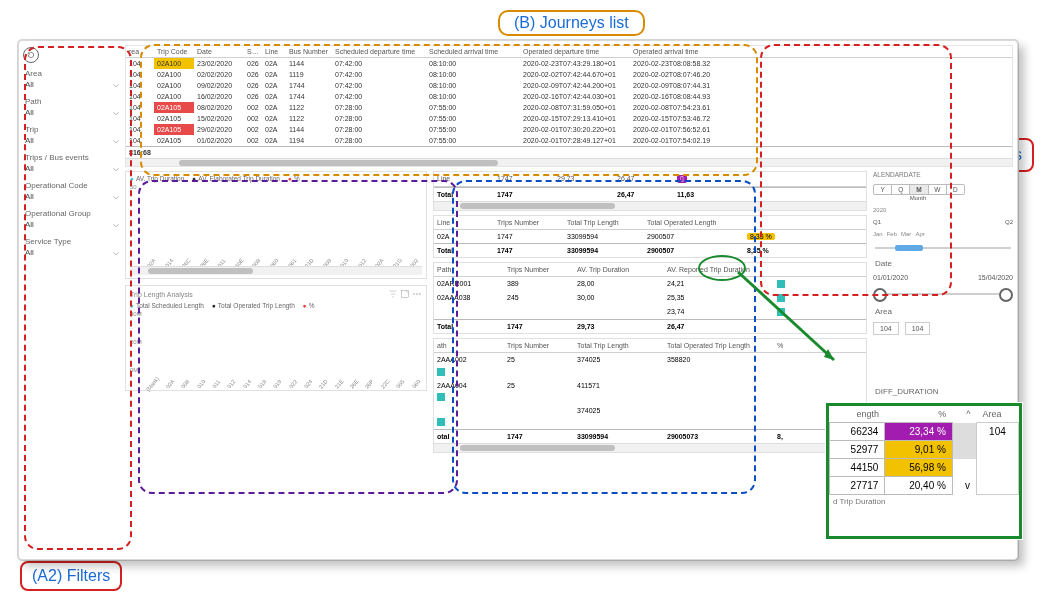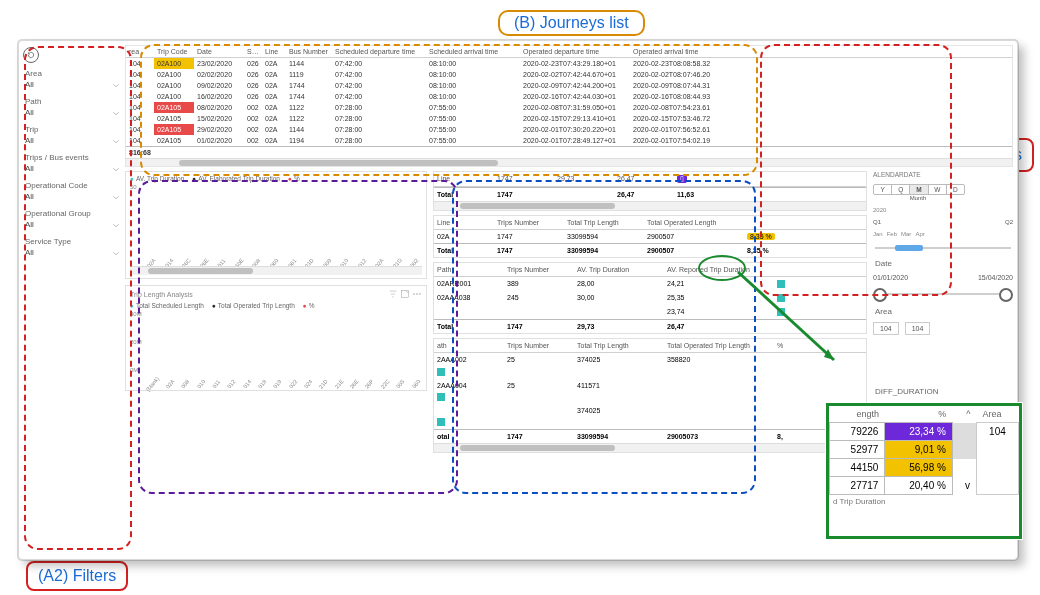--- a/index.html
+++ b/index.html
@@ -40,21 +40,21 @@
 .chart2 .bars { gap:2px; }
 .chart2 .bar-g{ gap:1px; }
 .ico-row svg { width:10px; height:10px; stroke:#888; fill:none; }
 .aggs { flex:1; display:flex; flex-direction:column; gap:4px; }
 .agg { border:1px solid #e0e0e0; font-size:7px; }
 .agg .th-row, .agg .tr { display:grid; padding:1px 0; }
 .agg1 .th-row, .agg1 .tr { grid-template-columns:60px 60px 60px 60px 40px; }
 .agg2 .th-row, .agg2 .tr { grid-template-columns:60px 70px 80px 100px 40px; }
 .agg3 .th-row, .agg3 .tr { grid-template-columns:70px 70px 90px 110px 14px; }
 .agg4 .th-row, .agg4 .tr { grid-template-columns:70px 70px 90px 110px 14px; }
-.hl-ye { background:#f2c200; } .hl-rd{ background:#6d28d9; color:#fff; }
+.hl-ye { background:#f2c200; } .hl-rd{ background:#a21caf; color:#fff; }
 .pill { display:inline-block; padding:0 3px; border-radius:2px; }
 .rightcol { width:140px; display:flex; flex-direction:column; gap:6px; font-size:7px; color:#555; }
 .cal-header { font-size:6.5px; color:#777; }
 .cal-seg { display:flex; gap:0; border:1px solid #bbb; border-radius:2px; width:90px; }
 .cal-seg span { flex:1; text-align:center; padding:1px 0; border-right:1px solid #bbb; font-size:6.5px; cursor:pointer; }
 .cal-seg span:last-child{ border-right:0; }
 .cal-seg .act { background:#e9e9e9; font-weight:600; }
 .tiny-tl { font-size:6px; color:#888; }
 .mon-row { display:flex; gap:4px; font-size:6px; color:#888; }
 .time-track { position:relative; height:10px; }
@@ -78,21 +78,21 @@
 .zoom .head td { border:0; color:#666; font-size:9px; background:#fff; }
 .arrow-svg { position:absolute; pointer-events:none; }
 .circle-green { position:absolute; border:2px solid #1a8a2e; border-radius:50%; width:44px; height:22px; pointer-events:none; }
 .scroll-vr { display:inline-block; width:8px; height:8px; background:#2fbfb8; vertical-align:middle; }
 </style>
 </head>
 <body>
 
 <div class="anno-lbl" style="left:498px; top:10px; color:#1a6bd6; background:#fff; border:2px solid #d88a00; border-radius:10px; padding:2px 14px;">(B) Journeys list</div>
 <div class="anno-lbl bx-red" style="right:6px; top:138px; color:#1a6bd6; padding:6px 10px;">(A1) Filters</div>
-<div class="anno-lbl bx-red" style="left:26px; bottom:4px; color:#1a6bd6; padding:4px 10px;">(A2) Filters</div>
+<div class="anno-lbl bx-red" style="left:20px; bottom:4px; color:#1a6bd6; padding:4px 10px;">(A2) Filters</div>
 <div class="anno-lbl" style="left:472px; top:510px; color:#1a6bd6; background:#fff; border:2px solid #0a4ec2; border-radius:10px; padding:2px 14px;">(C) Data Aggregation</div>
 <div class="anno-lbl" style="left:228px; top:530px; color:#1a6bd6; background:#fff; border:2px solid #5a1a99; border-radius:10px; padding:2px 14px;">(D) Graphs</div>
 
 <div class="dashboard">
 
   <div class="sidebar">
     <div class="refresh-icon">
       <svg viewBox="0 0 24 24">
           <path d="M4 12a8 8 0 1 0 3-6.2M4 4v5h5" fill="none" stroke="#444" stroke-width="2"></path>
         </svg>
@@ -657,21 +657,21 @@
 <div class="zoom">
   <table>
     <tbody>
         <tr class="head">
           <td>ength</td>
           <td>%</td>
           <td style="border:0;width:12px;">^</td>
           <td style="text-align:left;border:0;">Area</td>
         </tr>
     <tr>
-          <td>79226</td>
+          <td>66234</td>
           <td class="hl-rd">23,34 %</td>
           <td style="border:0;background:#ddd;"></td>
           <td rowspan="4" style="border:1px solid #ccc;text-align:center;vertical-align:top;">104</td>
         </tr>
     <tr>
           <td>52977</td>
           <td class="hl-ye">9,01 %</td>
           <td style="border:0;background:#ddd;"></td>
         </tr>
     <tr>

